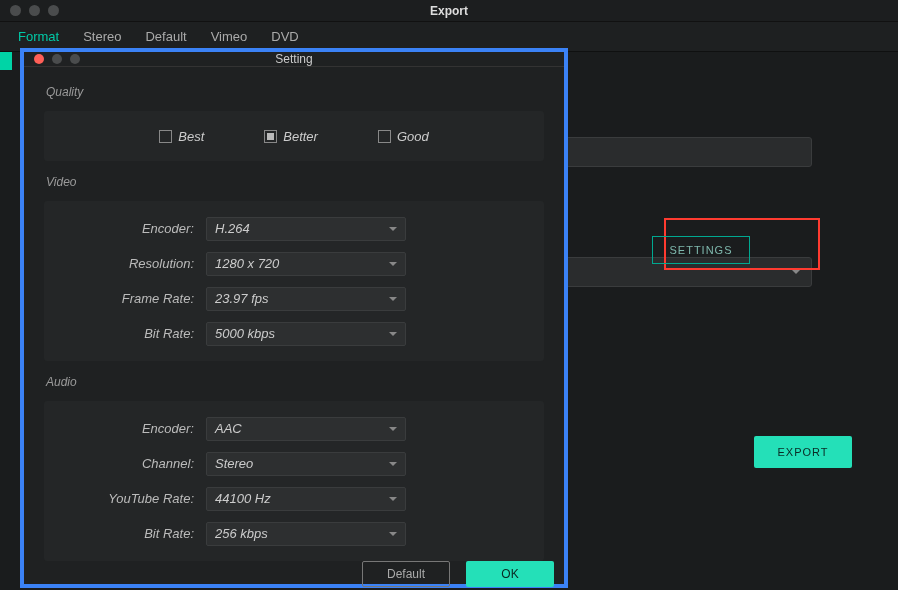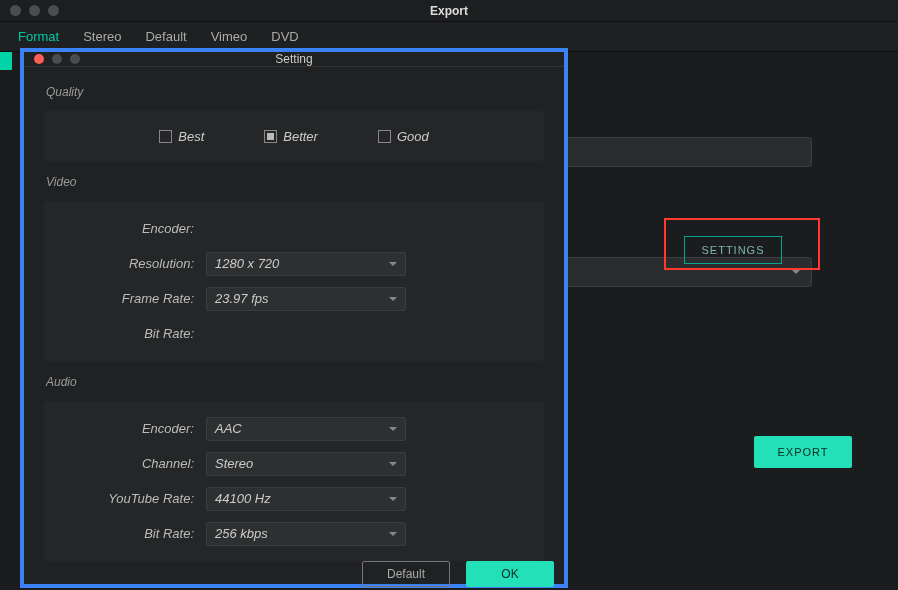--- a/index.html
+++ b/index.html
@@ -98,21 +98,21 @@
     }
 
     .settings-highlight {
       position: absolute;
       top: 218px; left: 664px;
       width: 156px; height: 52px;
       border: 2px solid #ff3b30;
     }
     .settings-btn {
       position: absolute;
-      top: 236px; left: 684px;
+      top: 236px; left: 652px;
       width: 98px; height: 28px;
       border: 1px solid #00a890;
       color: #7fb8ad;
       background: transparent;
       display: flex; align-items: center; justify-content: center;
       letter-spacing: 1px; font-size: 11px;
     }
     .export-btn {
       position: absolute;
       bottom: 122px; right: 46px;
@@ -279,37 +279,45 @@
           <div class="box"></div>
           <span class="lbl">Good</span>
         </div>
       </div>
     </div>
 
     <div class="section-label">Video</div>
     <div class="section-panel">
       <div class="field-row">
         <div class="field-label">Encoder:</div>
+        <div class="select">
+          <span>H.264</span>
+          <span class="chev"></span>
+        </div>
       </div>
       <div class="field-row">
         <div class="field-label">Resolution:</div>
         <div class="select">
           <span>1280 x 720</span>
           <span class="chev"></span>
         </div>
       </div>
       <div class="field-row">
         <div class="field-label">Frame Rate:</div>
         <div class="select">
           <span>23.97 fps</span>
           <span class="chev"></span>
         </div>
       </div>
       <div class="field-row">
         <div class="field-label">Bit Rate:</div>
+        <div class="select">
+          <span>5000 kbps</span>
+          <span class="chev"></span>
+        </div>
       </div>
     </div>
 
     <div class="section-label">Audio</div>
     <div class="section-panel">
       <div class="field-row">
         <div class="field-label">Encoder:</div>
         <div class="select">
           <span>AAC</span>
           <span class="chev"></span>

